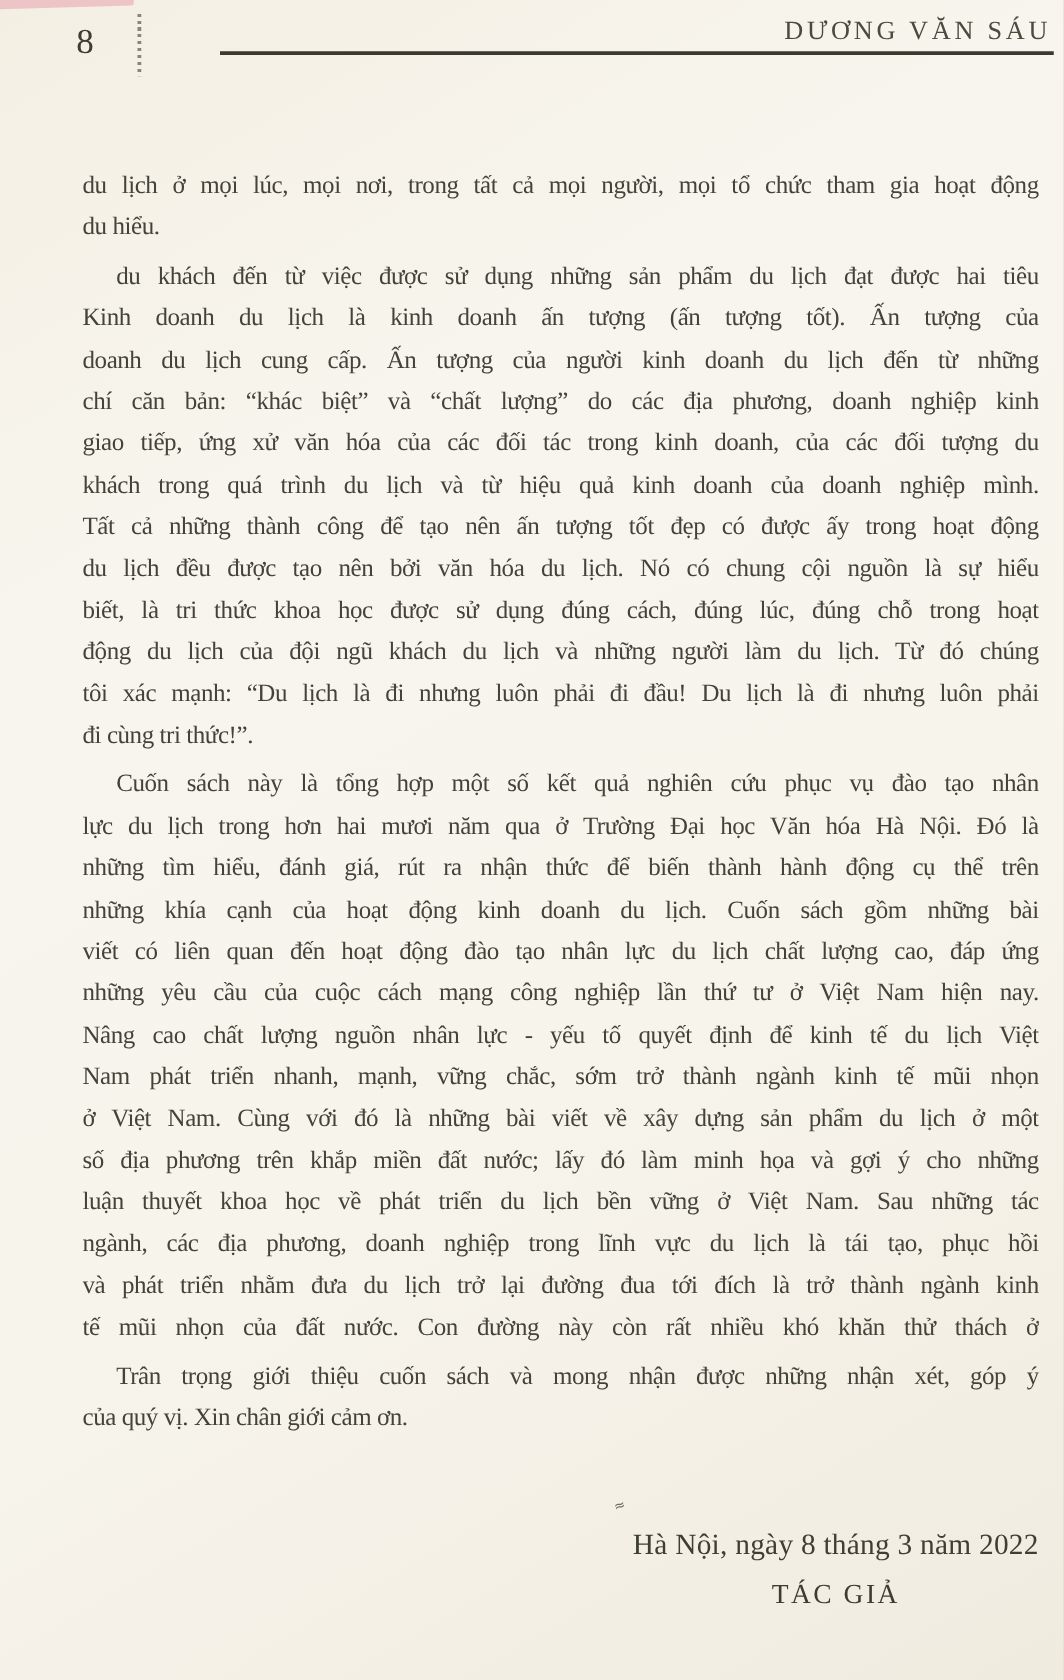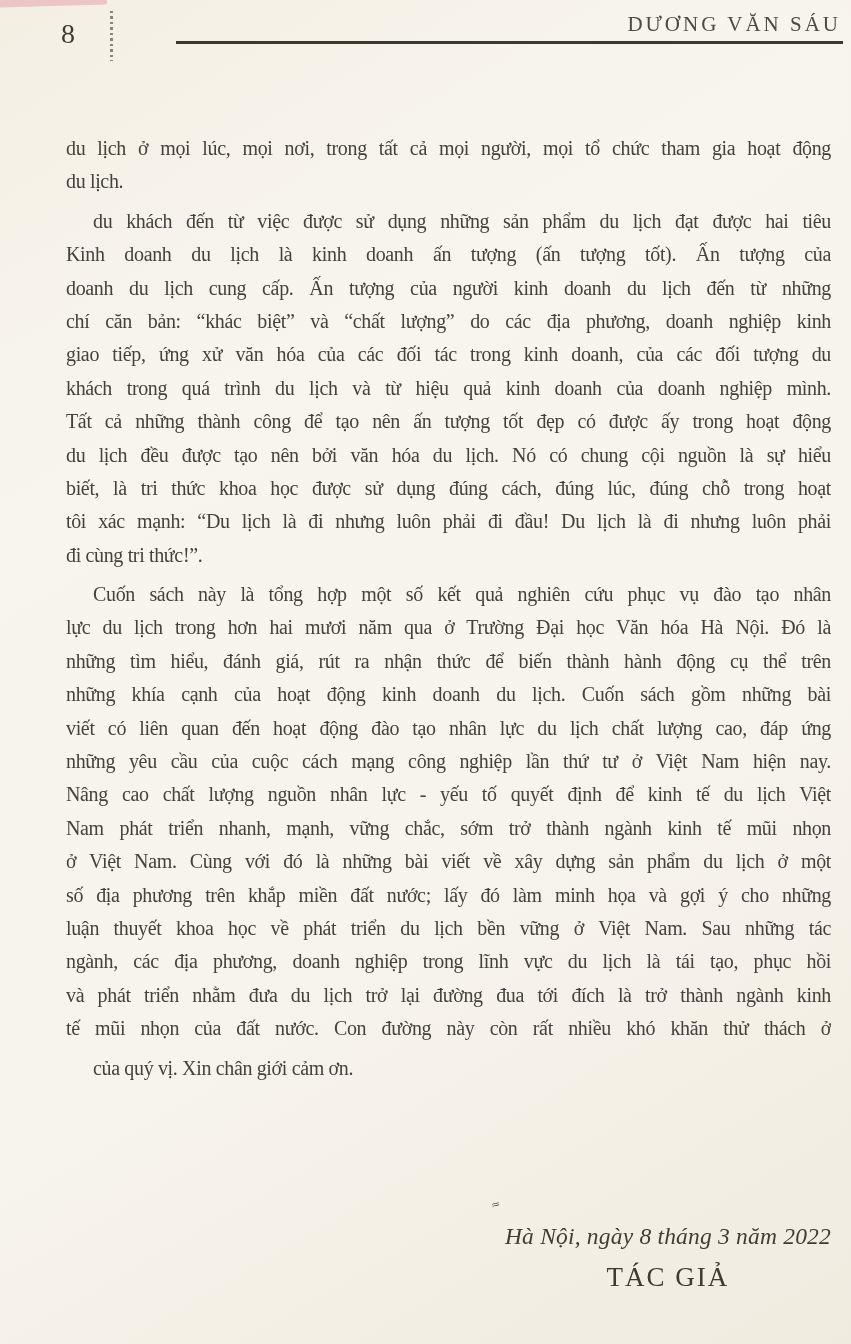--- a/index.html
+++ b/index.html
@@ -69,29 +69,28 @@
     position: absolute; left: 491px; top: 1198px;
     font-size: 11px; color: #6f6d5f;
     transform: rotate(-18deg);
     font-family: "DejaVu Sans", sans-serif;
   }
   .page-footer {
     position: absolute; right: 20px; top: 1223px;
     text-align: center;
   }
   .dateline {
-    font-style: italic;
     font-size: 23.5px;
     letter-spacing: 0.2px;
     color: #3f3e34;
     white-space: nowrap;
   }
   .signature {
     margin-top: 12px;
-    font-size: 27px;
+    font-size: 22px;
     letter-spacing: 2px;
     color: #3d3c32;
   }
 </style>
 </head>
 <body>
 
 <div class="page">
 
   <div class="scan-edge"></div>
@@ -101,52 +100,54 @@
     <div class="dotline"></div>
     <div class="titleblock">
       <span class="running">DƯƠNG VĂN SÁU</span>
       <div class="rule"></div>
     </div>
   </header>
 
   <main class="body-text">
       <div class="para">
         <div class="line">du lịch ở mọi lúc, mọi nơi, trong tất cả mọi người, mọi tổ chức tham gia hoạt động</div>
-        <div class="line last">du lịch.</div>
+        <div class="line last">du hiểu.</div>
       </div>
       <div class="para indent">
         <div class="line">du khách đến từ việc được sử dụng những sản phẩm du lịch đạt được hai tiêu</div>
         <div class="line">Kinh doanh du lịch là kinh doanh ấn tượng (ấn tượng tốt). Ấn tượng của</div>
         <div class="line">doanh du lịch cung cấp. Ấn tượng của người kinh doanh du lịch đến từ những</div>
         <div class="line">chí căn bản: “khác biệt” và “chất lượng” do các địa phương, doanh nghiệp kinh</div>
         <div class="line">giao tiếp, ứng xử văn hóa của các đối tác trong kinh doanh, của các đối tượng du</div>
         <div class="line">khách trong quá trình du lịch và từ hiệu quả kinh doanh của doanh nghiệp mình.</div>
         <div class="line">Tất cả những thành công để tạo nên ấn tượng tốt đẹp có được ấy trong hoạt động</div>
         <div class="line">du lịch đều được tạo nên bởi văn hóa du lịch. Nó có chung cội nguồn là sự hiểu</div>
         <div class="line">biết, là tri thức khoa học được sử dụng đúng cách, đúng lúc, đúng chỗ trong hoạt</div>
+        <div class="line">động du lịch của đội ngũ khách du lịch và những người làm du lịch. Từ đó chúng</div>
         <div class="line">tôi xác mạnh: “Du lịch là đi nhưng luôn phải đi đầu! Du lịch là đi nhưng luôn phải</div>
         <div class="line last">đi cùng tri thức!”.</div>
       </div>
       <div class="para indent">
         <div class="line">Cuốn sách này là tổng hợp một số kết quả nghiên cứu phục vụ đào tạo nhân</div>
         <div class="line">lực du lịch trong hơn hai mươi năm qua ở Trường Đại học Văn hóa Hà Nội. Đó là</div>
         <div class="line">những tìm hiểu, đánh giá, rút ra nhận thức để biến thành hành động cụ thể trên</div>
         <div class="line">những khía cạnh của hoạt động kinh doanh du lịch. Cuốn sách gồm những bài</div>
         <div class="line">viết có liên quan đến hoạt động đào tạo nhân lực du lịch chất lượng cao, đáp ứng</div>
         <div class="line">những yêu cầu của cuộc cách mạng công nghiệp lần thứ tư ở Việt Nam hiện nay.</div>
         <div class="line">Nâng cao chất lượng nguồn nhân lực - yếu tố quyết định để kinh tế du lịch Việt</div>
         <div class="line">Nam phát triển nhanh, mạnh, vững chắc, sớm trở thành ngành kinh tế mũi nhọn</div>
         <div class="line">ở Việt Nam. Cùng với đó là những bài viết về xây dựng sản phẩm du lịch ở một</div>
         <div class="line">số địa phương trên khắp miền đất nước; lấy đó làm minh họa và gợi ý cho những</div>
         <div class="line">luận thuyết khoa học về phát triển du lịch bền vững ở Việt Nam. Sau những tác</div>
         <div class="line">ngành, các địa phương, doanh nghiệp trong lĩnh vực du lịch là tái tạo, phục hồi</div>
         <div class="line">và phát triển nhằm đưa du lịch trở lại đường đua tới đích là trở thành ngành kinh</div>
         <div class="line">tế mũi nhọn của đất nước. Con đường này còn rất nhiều khó khăn thử thách ở</div>
       </div>
       <div class="para indent">
+        <div class="line">Trân trọng giới thiệu cuốn sách và mong nhận được những nhận xét, góp ý</div>
         <div class="line last">của quý vị. Xin chân giới cảm ơn.</div>
       </div>
     </main>
 
   <span class="ink-speck">≈</span>
 
   <footer class="page-footer">
     <div class="dateline">Hà Nội, ngày 8 tháng 3 năm 2022</div>
     <div class="signature">TÁC GIẢ</div>
   </footer>

